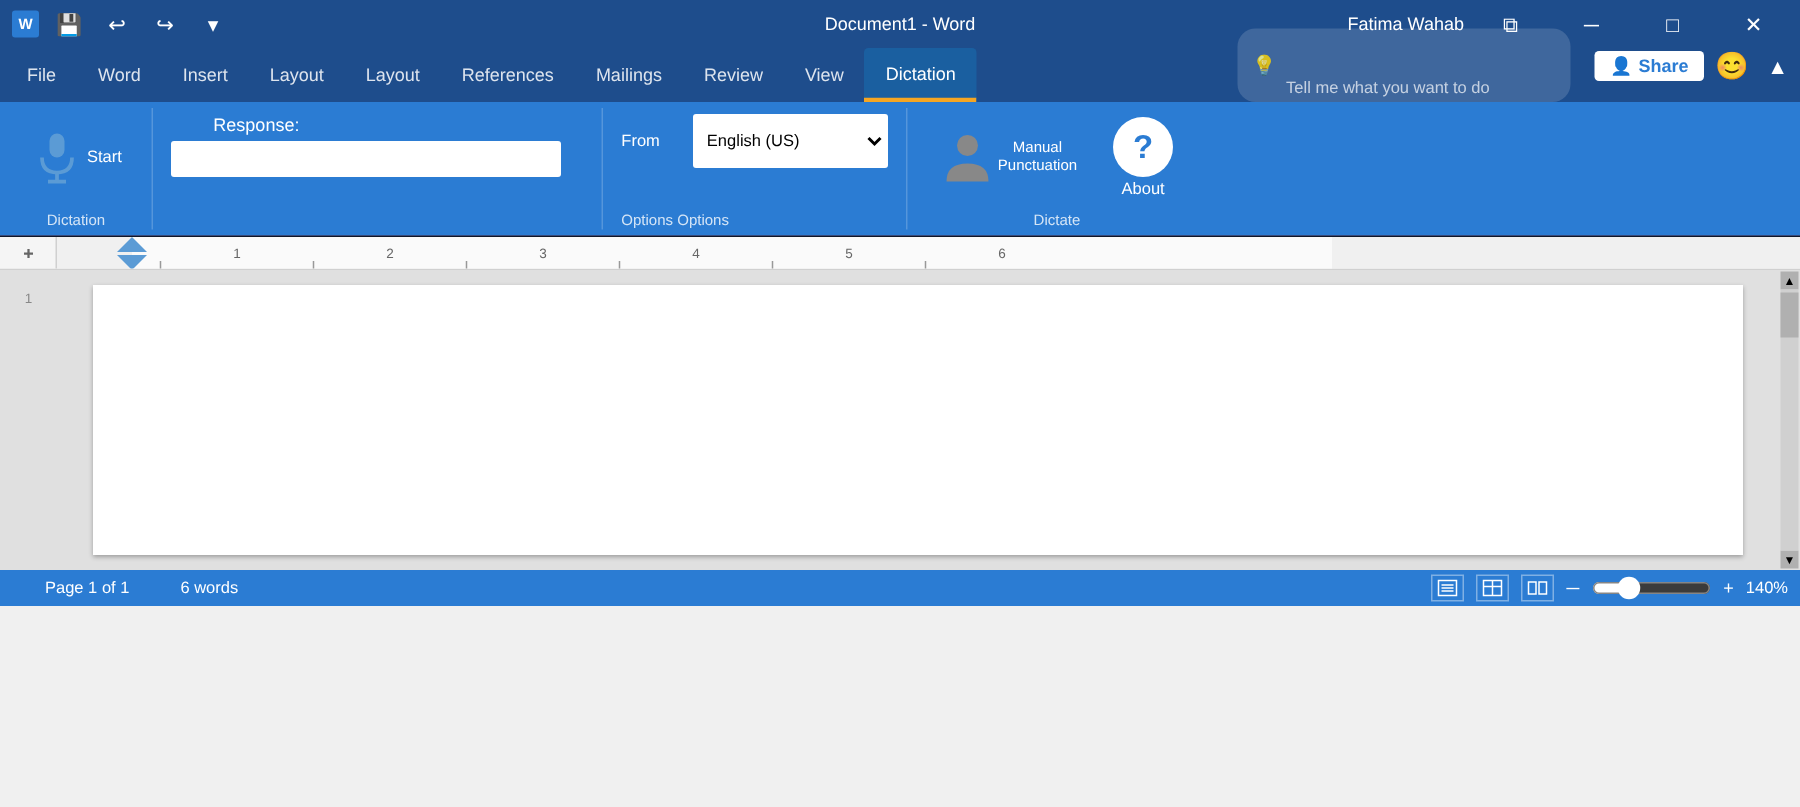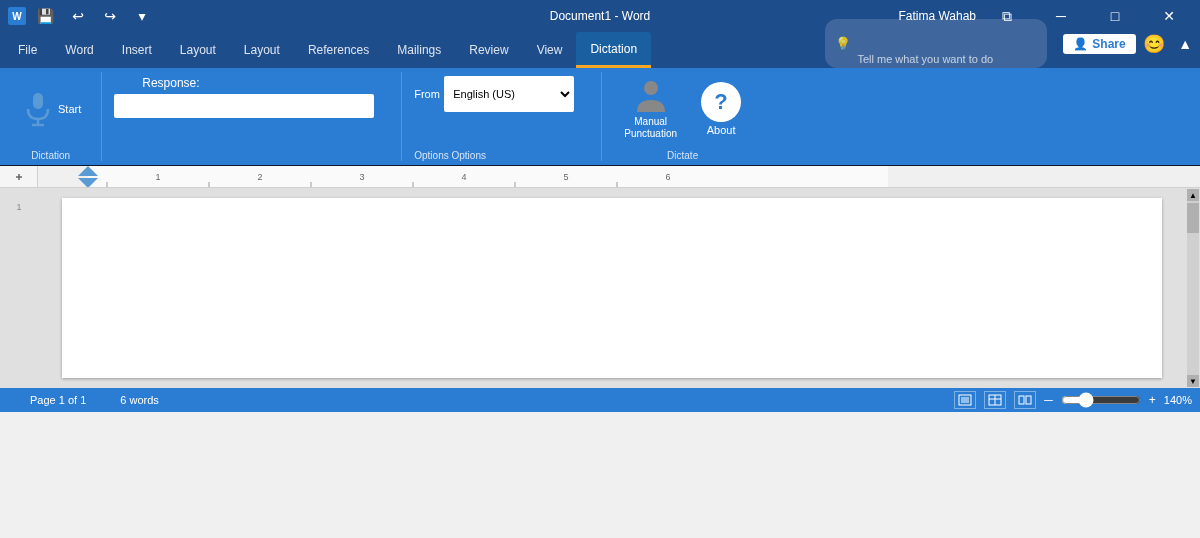--- a/index.html
+++ b/index.html
@@ -109,38 +109,37 @@
       height: 24px;
       background: white;
       border: 1px solid rgba(255,255,255,0.5);
       border-radius: 2px;
       padding: 2px 4px;
       font-size: 11px;
     }
     .lang-row {
       display: flex;
       align-items: center;
-      gap: 2px;
+      gap: 20px;
     }
     .lang-row label { font-size: 11px; color: white; width: 28px; }
     .lang-select {
       width: 130px;
       height: 36px;
       font-size: 11px;
       border: 1px solid rgba(255,255,255,0.5);
       background: white;
       border-radius: 2px;
       padding: 0 4px;
       cursor: pointer;
     }
 
     
     .manual-punct-btn {
       display: flex;
-      flex-direction: column;
       align-items: center;
       gap: 2px;
       padding: 6px 10px;
       cursor: pointer;
       border-radius: 3px;
     }
     .manual-punct-icon {
       width: 36px;
       height: 36px;
       display: flex;

